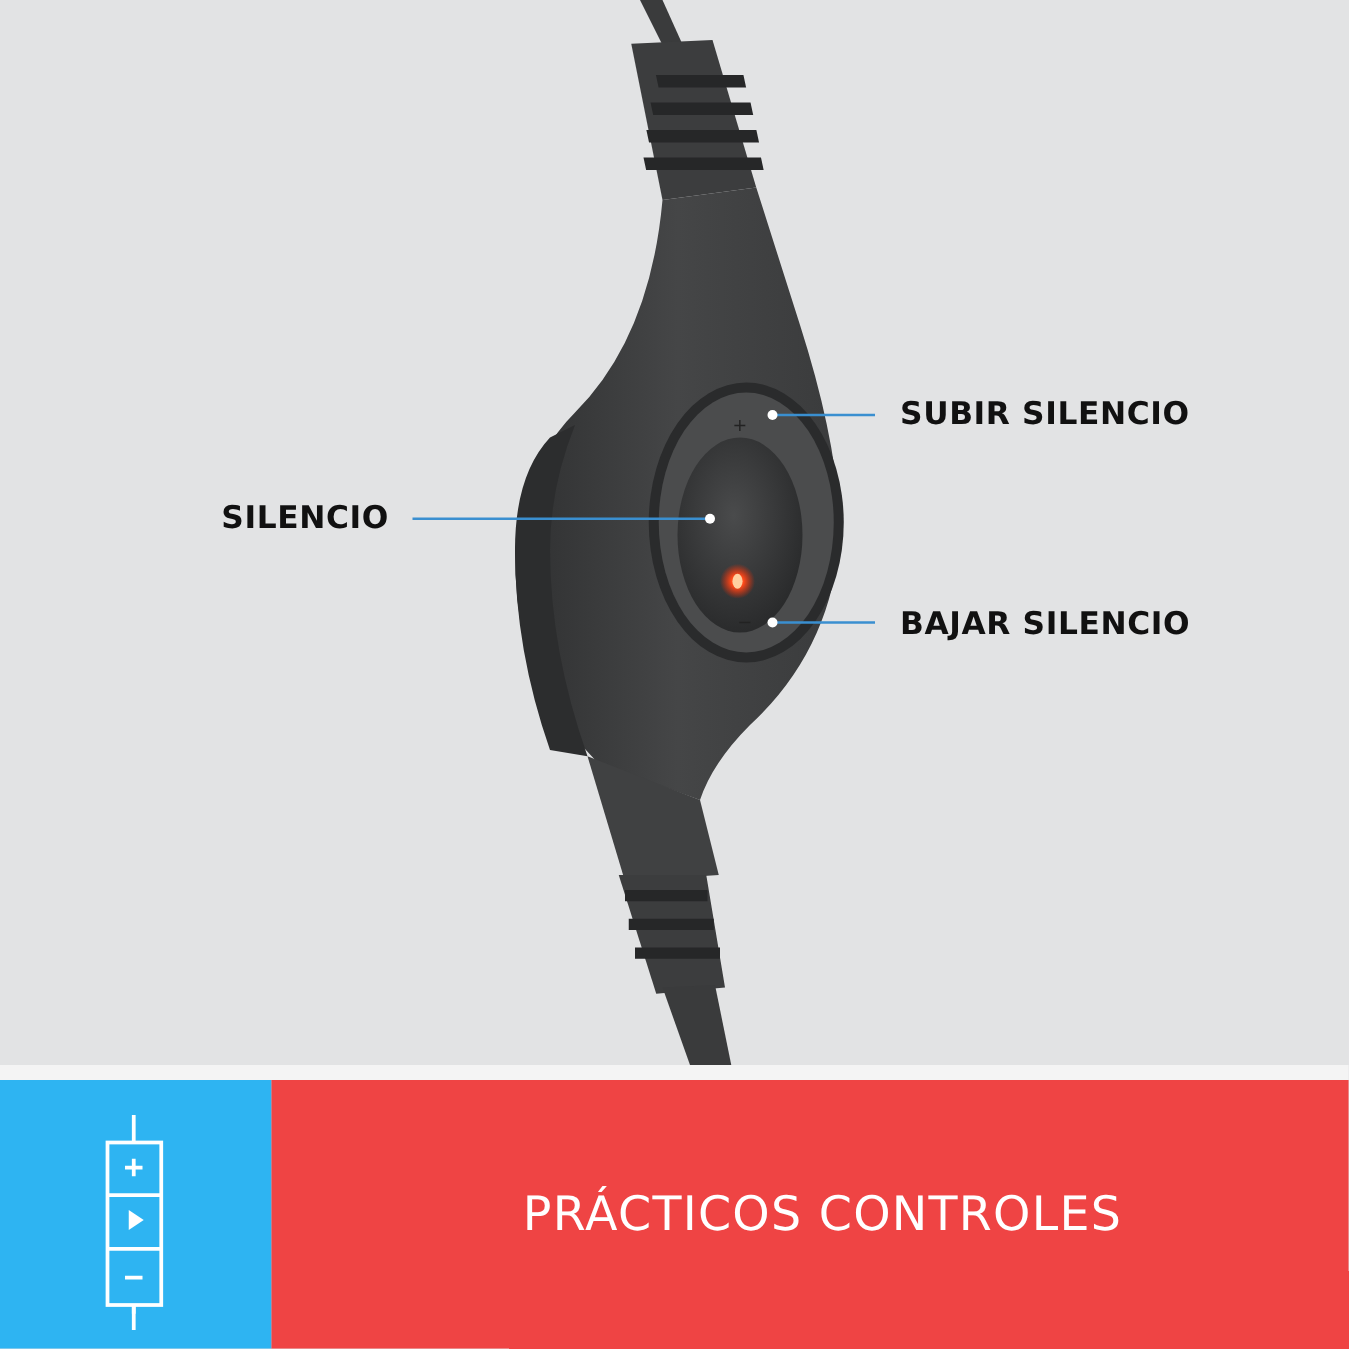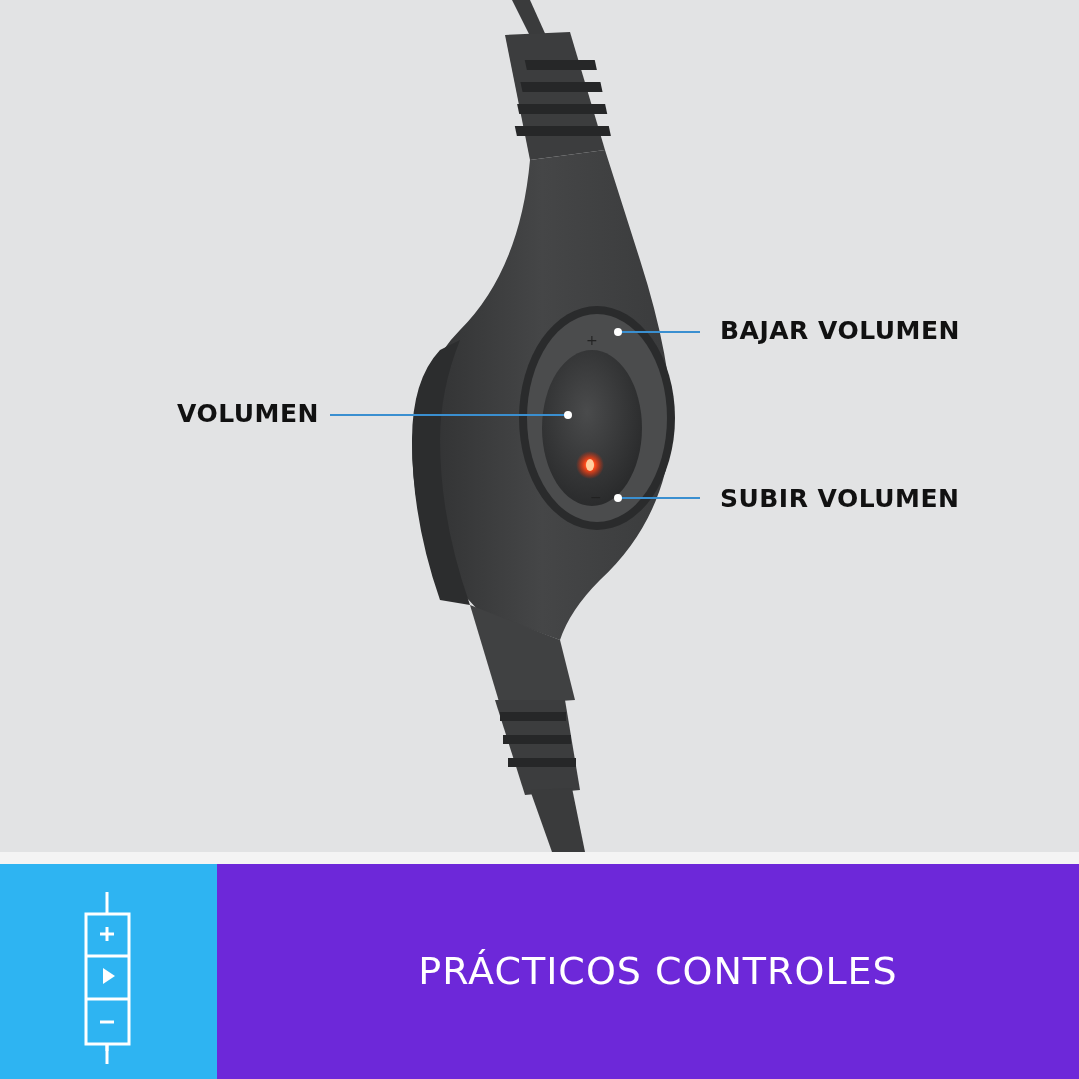--- a/index.html
+++ b/index.html
@@ -3,21 +3,21 @@
 <meta charset="utf-8">
 <style>
   html, body { margin:0; padding:0; }
   body { width:1079px; height:1079px; overflow:hidden; background:#e3e4e5; position:relative; font-family:"DejaVu Sans", sans-serif; }
   .photo { position:absolute; left:0; top:0; width:1079px; height:852px; background:#e2e3e4; }
   .photo svg { position:absolute; left:0; top:0; }
   .callout-label { position:absolute; font-family:"DejaVu Sans", sans-serif; font-weight:bold; font-size:25px; color:#111; letter-spacing:0.5px; white-space:nowrap; }
   .divider { position:absolute; left:0; top:852px; width:1079px; height:12px; background:#f4f4f4; }
   .banner { position:absolute; left:0; top:864px; width:1079px; height:215px; display:flex; }
   .banner-icon-panel { width:217px; height:100%; background:#2eb4f2; position:relative; }
-  .banner-text-panel { flex:1; background:#6d28d9; display:flex; align-items:center; justify-content:center; }
+  .banner-text-panel { flex:1; background:#ef4444; display:flex; align-items:center; justify-content:center; }
   .banner-text { color:#ffffff; font-family:"DejaVu Sans", sans-serif; font-size:38px; font-weight:normal; text-align:center; line-height:45px; letter-spacing:1px; margin-left:20px; }
   .banner-text span { display:block; }
 </style>
 </head>
 <body>
 
 <div class="photo">
   <svg width="1079" height="852" viewBox="0 0 1079 852">
     <defs>
       <radialGradient id="led" cx="50%" cy="50%" r="50%">
@@ -71,23 +71,23 @@
     <path d="M530 790 L572 788 L585 852 L552 852 Z" fill="#3a3b3c"></path>
 
     <line x1="618" y1="332" x2="700" y2="332" stroke="#3a8fd0" stroke-width="2"></line>
     <circle cx="618" cy="332" r="4" fill="#fff"></circle>
     <line x1="330" y1="415" x2="568" y2="415" stroke="#3a8fd0" stroke-width="2"></line>
     <circle cx="568" cy="415" r="4" fill="#fff"></circle>
     <line x1="618" y1="498" x2="700" y2="498" stroke="#3a8fd0" stroke-width="2"></line>
     <circle cx="618" cy="498" r="4" fill="#fff"></circle>
   </svg>
 
-  <div class="callout-label" style="left:720px; top:316px;">BAJAR VOLUMEN</div>
-  <div class="callout-label" style="left:177px; top:399px;">VOLUMEN</div>
-  <div class="callout-label" style="left:720px; top:484px;">SUBIR VOLUMEN</div>
+  <div class="callout-label" style="left:720px; top:316px;">SUBIR SILENCIO</div>
+  <div class="callout-label" style="left:177px; top:399px;">SILENCIO</div>
+  <div class="callout-label" style="left:720px; top:484px;">BAJAR SILENCIO</div>
 </div>
 
 <div class="divider"></div>
 
 <div class="banner">
   <div class="banner-icon-panel">
     <svg width="217" height="215" viewBox="0 0 217 215">
       <g stroke="#ffffff" stroke-width="3" fill="none">
         <line x1="107" y1="28" x2="107" y2="50"></line>
         <rect x="86" y="50" width="43" height="130"></rect>

